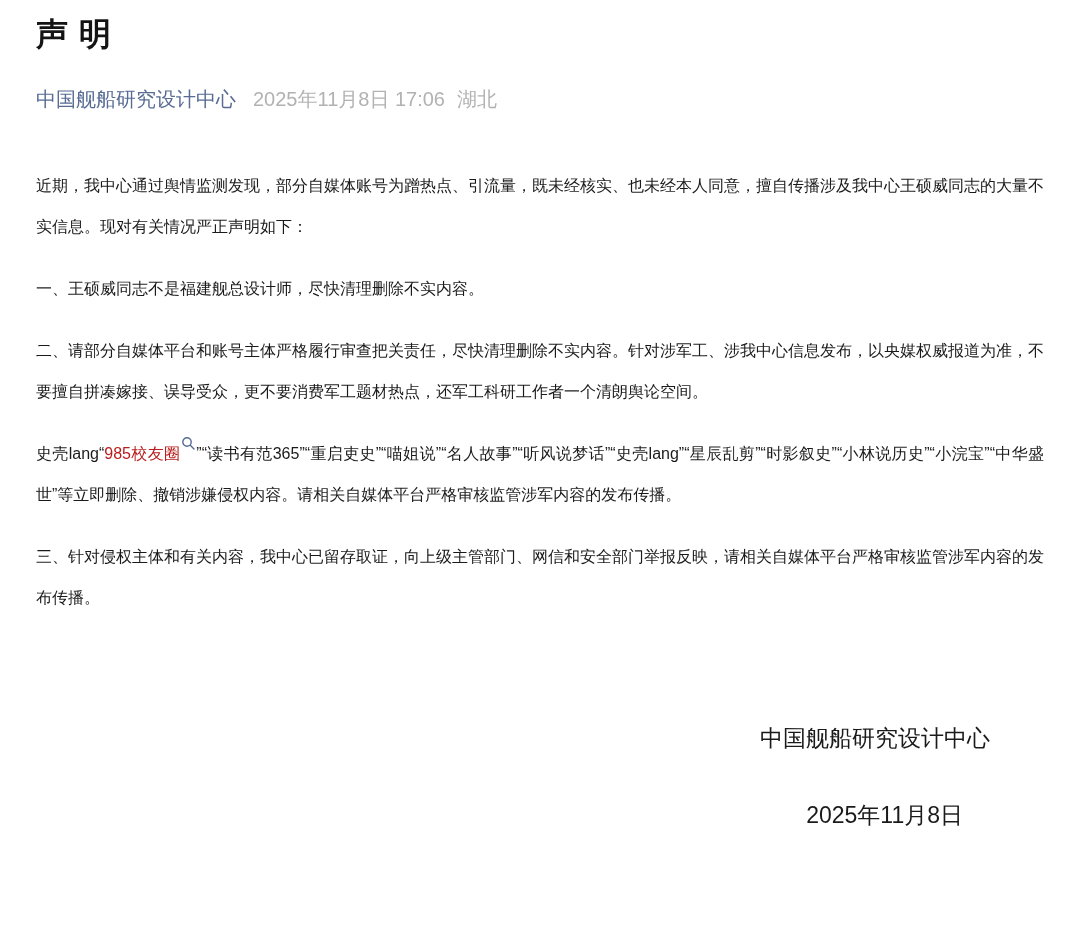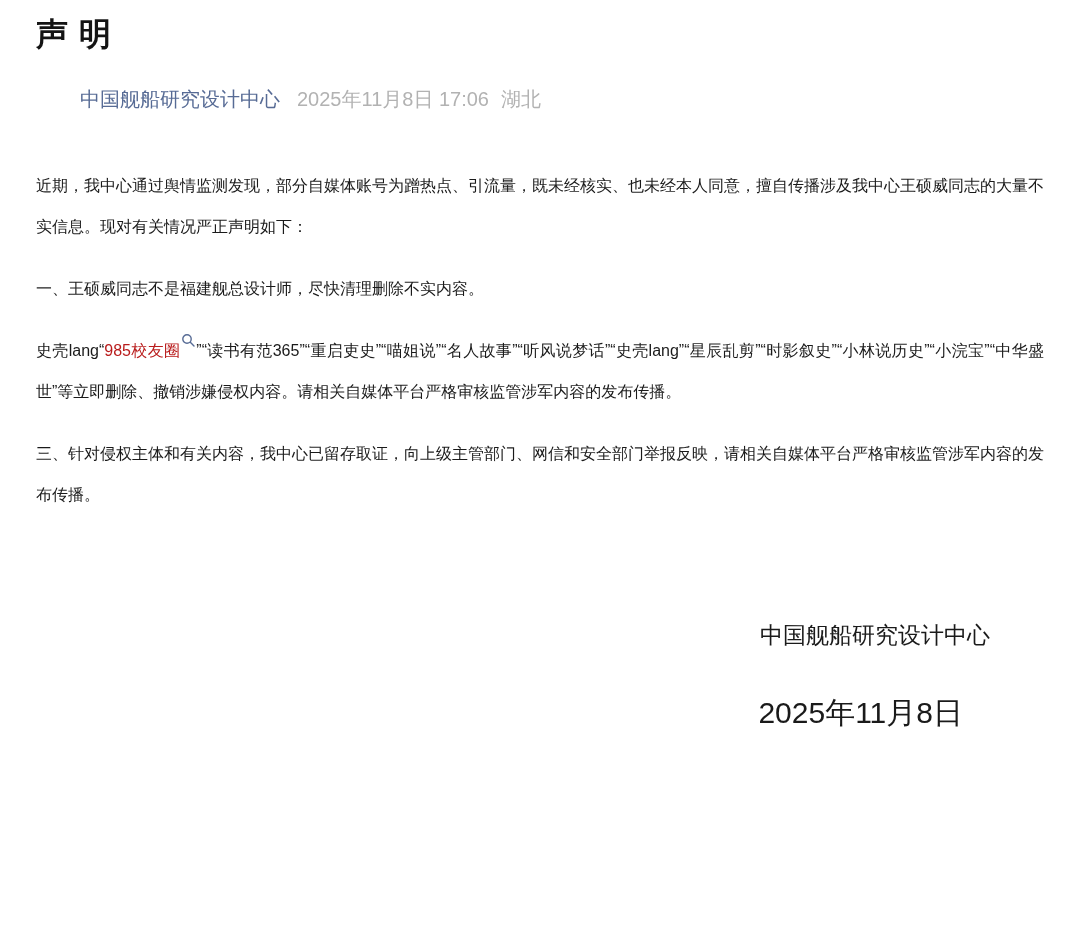--- a/index.html
+++ b/index.html
@@ -25,21 +25,20 @@
     font-weight: 700;
     color: #141414;
     margin: 0;
     letter-spacing: 1px;
   }
   .byline {
     margin-top: 31px;
     font-size: 20px;
     line-height: 28px;
     white-space: nowrap;
-    margin-left: 44px;
   }
   .account {
     color: #576b95;
     margin-right: 17px;
     cursor: pointer;
   }
   .meta {
     color: #b2b2b2;
     margin-right: 12px;
   }
@@ -73,21 +72,21 @@
     text-align: right;
     padding-right: 54px;
     font-size: 23px;
     line-height: 41px;
     color: #1a1a1a;
   }
   .sign-date {
     margin-top: 36px;
     text-align: right;
     padding-right: 81px;
-    font-size: 30px;
+    font-size: 23px;
     line-height: 41px;
     color: #1a1a1a;
   }
 </style>
 </head>
 <body>
 
 <div class="page">
 
   <h1 class="title">声 明</h1>
@@ -95,20 +94,21 @@
   <div class="byline">
     <span class="account">中国舰船研究设计中心</span><span class="meta">2025年11月8日 17:06</span><span class="meta">湖北</span>
   </div>
 
   <div class="content">
 
     <p>近期，我中心通过舆情监测发现，部分自媒体账号为蹭热点、引流量，既未经核实、也未经本人同意，擅自传播涉及我中心王硕威同志的大量不实信息。现对有关情况严正声明如下：</p>
 
     <p>一、王硕威同志不是福建舰总设计师，尽快清理删除不实内容。</p>
 
+    <p>二、请部分自媒体平台和账号主体严格履行审查把关责任，尽快清理删除不实内容。针对涉军工、涉我中心信息发布，以央媒权威报道为准，不要擅自拼凑嫁接、误导受众，更不要消费军工题材热点，还军工科研工作者一个清朗舆论空间。</p>
 
     <p><span>史壳lang“</span><a class="wx-link"><span>985校友圈</span><span class="search-sup"><svg width="15" height="15" viewBox="0 0 15 15">
               <circle cx="6" cy="6" r="4.2" fill="none" stroke="#576b95" stroke-width="1.4"></circle>
               <line x1="9.3" y1="9.3" x2="13" y2="13" stroke="#576b95" stroke-width="1.4" stroke-linecap="round"></line>
             </svg></span></a><span>”“读书有范365”“重启吏史”“喵姐说”“名人故事”“听风说梦话”“史壳lang”“星辰乱剪”“时影叙史”“小林说历史”“小浣宝”“中华盛世”等立即删除、撤销涉嫌侵权内容。请相关自媒体平台严格审核监管涉军内容的发布传播。</span></p>
 
     <p>三、针对侵权主体和有关内容，我中心已留存取证，向上级主管部门、网信和安全部门举报反映，请相关自媒体平台严格审核监管涉军内容的发布传播。</p>
 
   </div>
 

